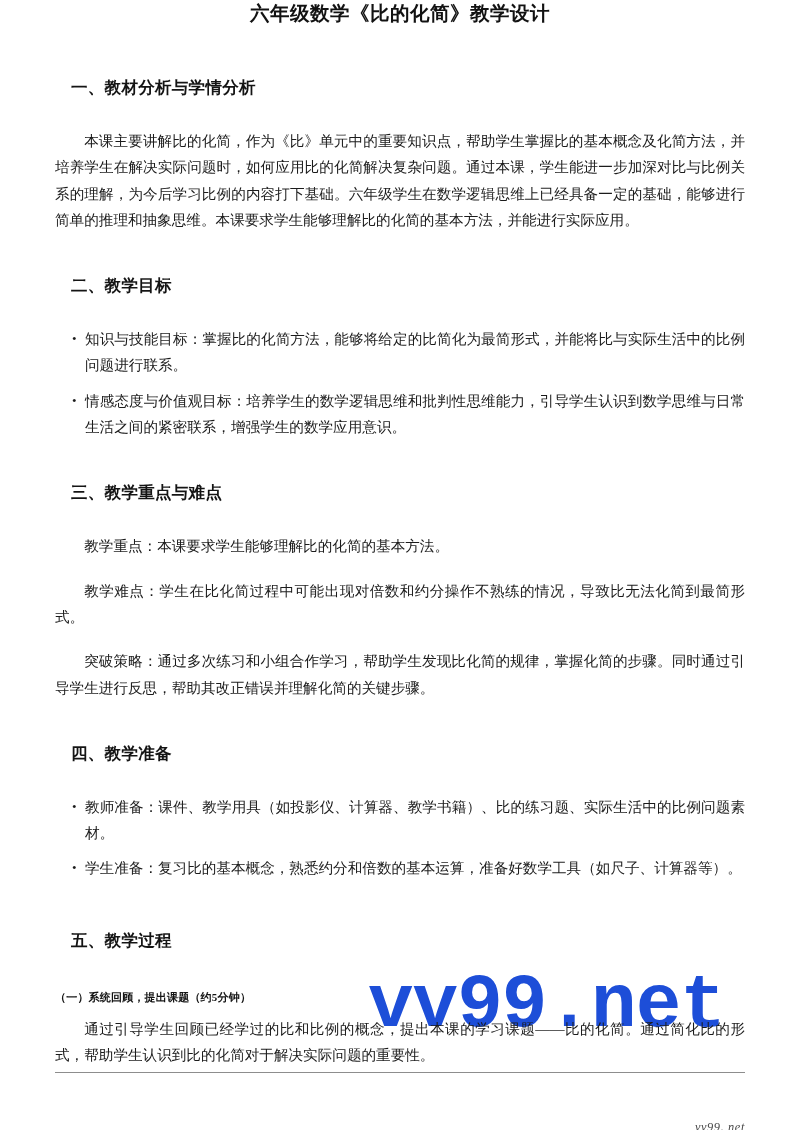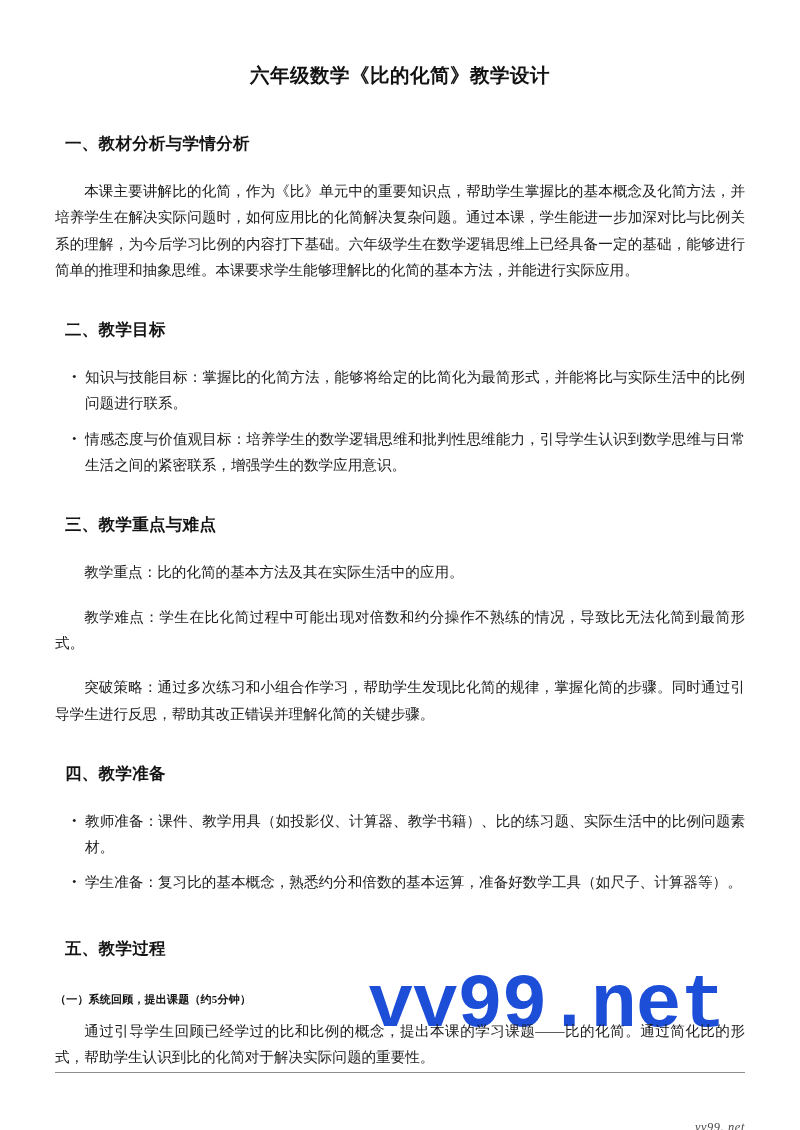--- a/index.html
+++ b/index.html
@@ -49,35 +49,34 @@
     width: 690px;
     z-index: 2;
   }
 
   .doc-title {
     text-align: center;
     font-size: 19.5px;
     font-weight: 700;
     letter-spacing: 0.5px;
     margin: 0;
-    padding-top: 62px;
     padding-bottom: 0;
     color: #121212;
   }
 
   .section {
     margin-top: 0;
   }
 
   .h2 {
     font-size: 16.5px;
     font-weight: 700;
     color: #141414;
     letter-spacing: 0.3px;
-    margin: 10px;
+    margin: 16px;
   }
 
   .h3 {
     font-size: 11px;
     font-weight: 700;
     color: #141414;
     letter-spacing: 0.2px;
     margin: 0;
   }
 
@@ -170,21 +169,21 @@
         <li>知识与技能目标：掌握比的化简方法，能够将给定的比简化为最简形式，并能将比与实际生活中的比例问题进行联系。</li>
         <li style="margin-top:9px">情感态度与价值观目标：培养学生的数学逻辑思维和批判性思维能力，引导学生认识到数学思维与日常生活之间的紧密联系，增强学生的数学应用意识。</li>
       </ul>
     </div>
 
     <div class="gap-sec"></div>
 
     <div class="section">
       <h2 class="h2">三、教学重点与难点</h2>
       <div class="gap-h2"></div>
-      <p class="para">教学重点：比的化简的基本方法及其在实际生活中的应用。</p>
+      <p class="para">教学重点：本课要求学生能够理解比的化简的基本方法。</p>
       <div class="gap-after-p"></div>
       <p class="para">教学难点：学生在比化简过程中可能出现对倍数和约分操作不熟练的情况，导致比无法化简到最简形式。</p>
       <div class="gap-after-p"></div>
       <p class="para">突破策略：通过多次练习和小组合作学习，帮助学生发现比化简的规律，掌握化简的步骤。同时通过引导学生进行反思，帮助其改正错误并理解化简的关键步骤。</p>
     </div>
 
     <div class="gap-sec"></div>
 
     <div class="section">
       <h2 class="h2">四、教学准备</h2>

